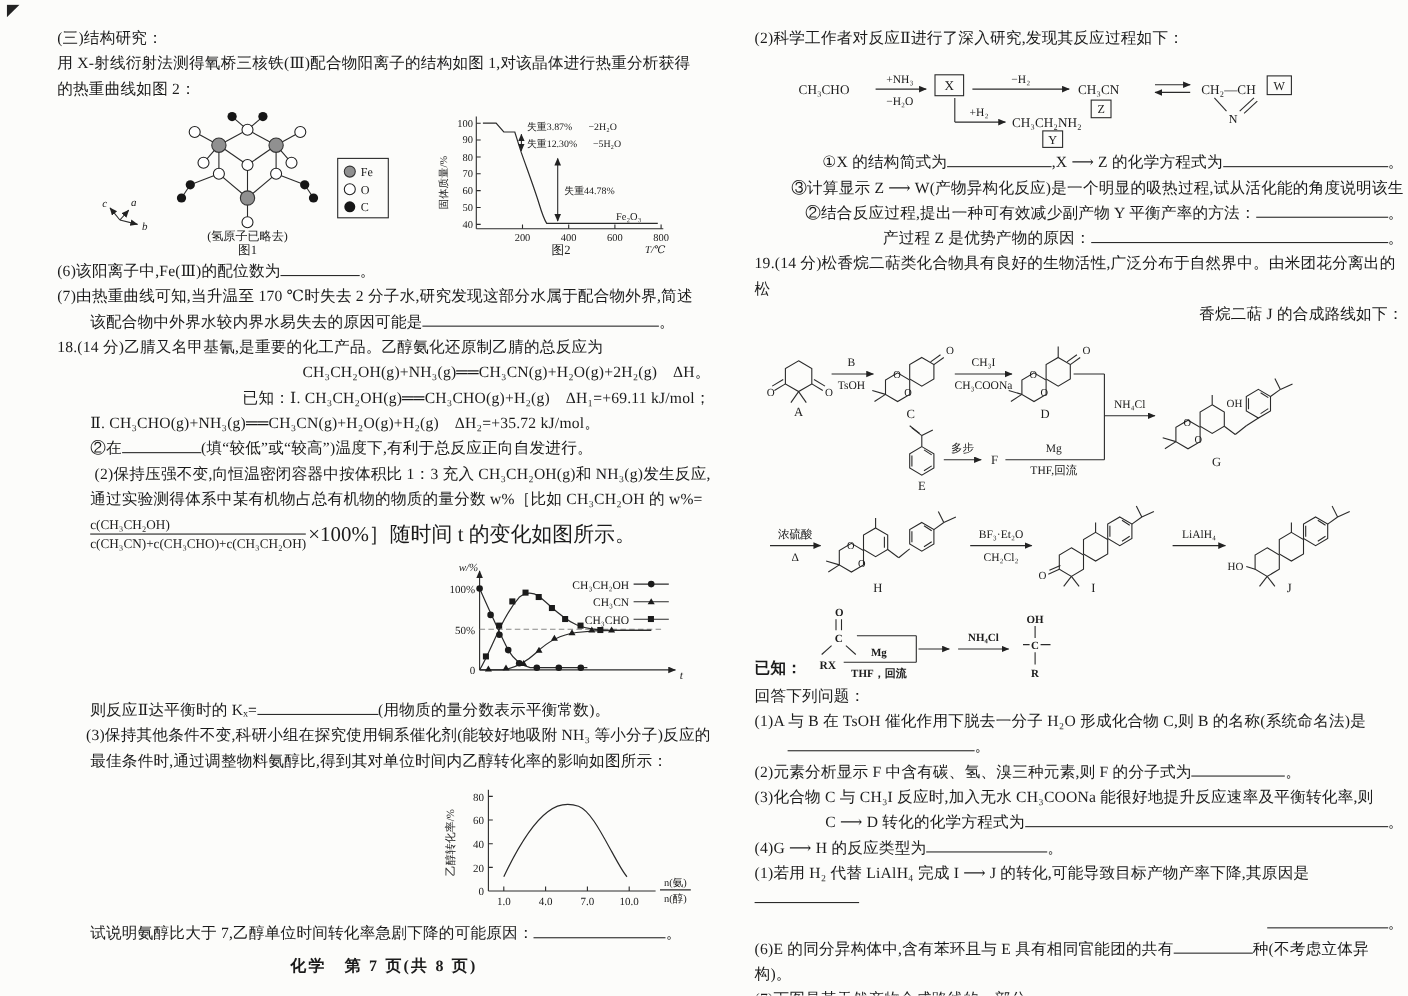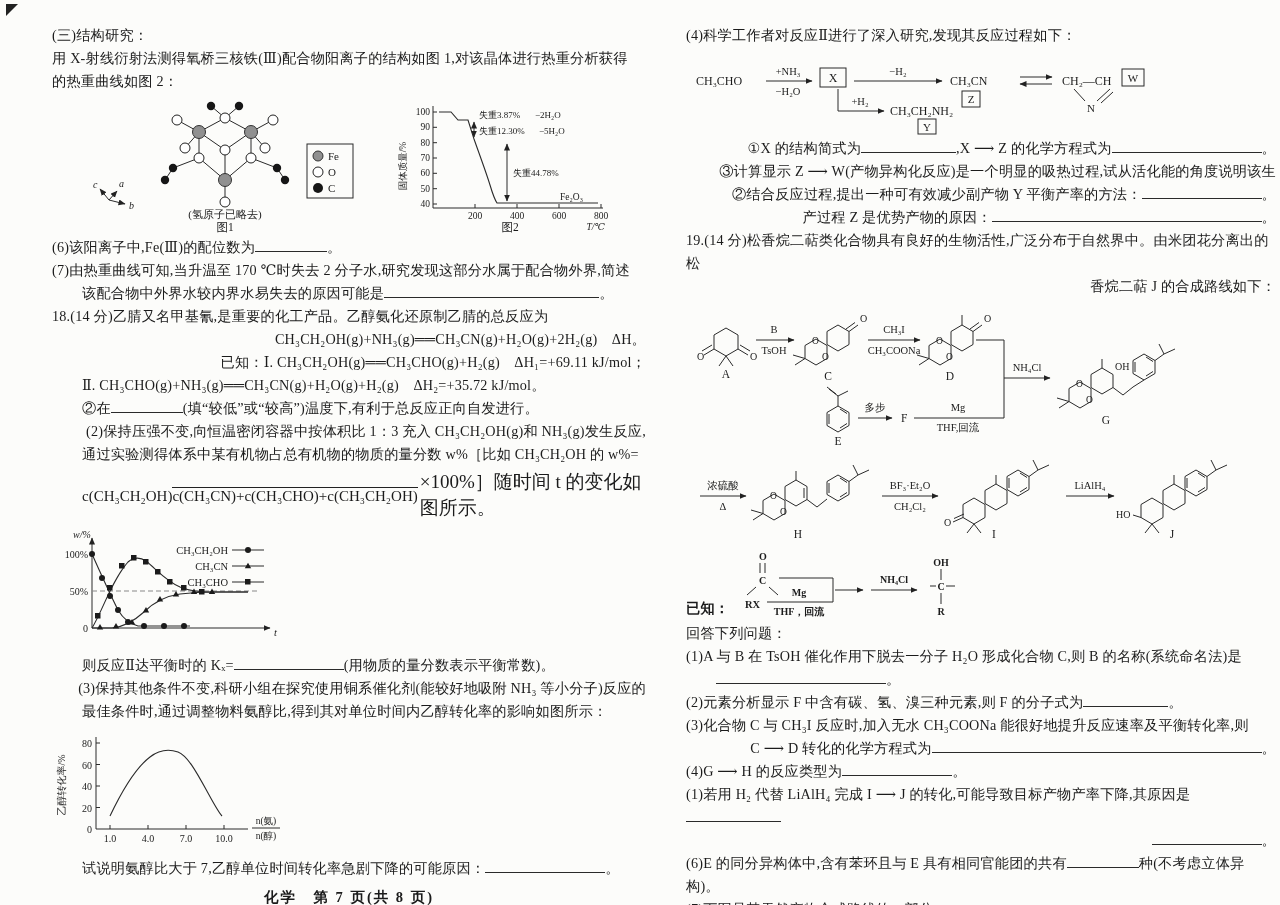--- a/index.html
+++ b/index.html
@@ -7,23 +7,23 @@
   .corner-mark{position:absolute;left:6px;top:4px;width:12px;height:12px;background:#222;clip-path:polygon(0 0,100% 0,0 100%);}
   .page{position:absolute;top:24px;}
   #p7{left:52px;width:594px;}
   #p8{left:686px;width:590px;}
   .ln{margin:0;font-size:14.2px;line-height:23px;letter-spacing:.2px;}
   .ind1{padding-left:15px;text-align:right;}
   .ind2{padding-left:30px;}
   .blank{display:inline-block;border-bottom:1px solid #2a2a2a;height:13px;vertical-align:baseline;}.w72{width:72px}.w85{width:85px}.w95{width:95px}.w110{width:110px}.w120{width:120px}
   .w150{width:150px}.w170{width:170px}.w215{width:215px}.w270{width:270px}.w330{width:330px}
   .figrow{display:flex;justify-content:center;align-items:flex-end;gap:14px;margin:3px 0 2px 0;}
-  .center{display:flex;justify-content:flex-start;margin:2px 0;text-decoration:underline;}
+  .center{display:flex;justify-content:flex-end;margin:2px 0;text-decoration:underline;}
   .fracline{display:flex;align-items:center;padding-left:30px;margin:3px 0;}
-  .frac{display:inline-flex;flex-direction:row;align-items:flex-end;font-size:15px;line-height:16px;margin-right:2px;}
+  .frac{display:inline-flex;flex-direction:column;align-items:flex-start;font-size:12px;line-height:16px;margin-right:2px;}
   .frac .den{border-top:1px solid #222;}
   .footer{text-align:center;font-weight:700;font-size:14.5px;margin-top:8px;letter-spacing:2px;}
   .knrow{display:flex;align-items:flex-end;gap:4px;margin:2px 0;font-weight:bold;}
   svg{display:block;}
   svg text{font-family:"Liberation Serif","DejaVu Serif",serif;fill:#1b1b1b;}
   .st{stroke:#2a2a2a;stroke-width:1.1;fill:none;}
   .stt{stroke:#2a2a2a;stroke-width:1;fill:none;}
   .dash{stroke:#888;stroke-width:1;stroke-dasharray:5,3;fill:none;}
 </style>
 </head>
@@ -275,21 +275,21 @@
       <path d="M58,91 C68,70 82,44 98,32 C107,25 117,24 126,27 C136,31 145,48 156,68 C162,79 167,88 170,91" class="st"></path>
     </svg>
   </div>
 
   <p class="ln ind2"><span>试说明氨醇比大于 7,乙醇单位时间转化率急剧下降的可能原因：</span><span class="blank w120"></span><span>。</span></p>
 
   <p class="footer"><span>化学　第 7 页(共 8 页)</span></p>
 </div>
 
 <div class="page" id="p8">
-  <p class="ln"><span>(4)科学工作者对反应Ⅱ进行了深入研究,发现其反应过程如下：</span></p>
+  <p class="ln"><span>(2)科学工作者对反应Ⅱ进行了深入研究,发现其反应过程如下：</span></p>
 
   <div class="center">
     <svg width="560" height="86" viewBox="0 0 560 86">
       <text x="10" y="36" font-size="12">CH₃CHO</text>
       <line x1="80" y1="32" x2="126" y2="32" class="stt" marker-end="url(#ah)"></line>
       <text x="102" y="26" font-size="10.5" text-anchor="middle">+NH₃</text>
       <text x="102" y="46" font-size="10.5" text-anchor="middle">−H₂O</text>
       <rect x="134" y="19" width="26" height="19" class="stt"></rect>
       <text x="147" y="33" font-size="12" text-anchor="middle">X</text>
       <line x1="168" y1="32" x2="256" y2="32" class="stt" marker-end="url(#ah)"></line>

